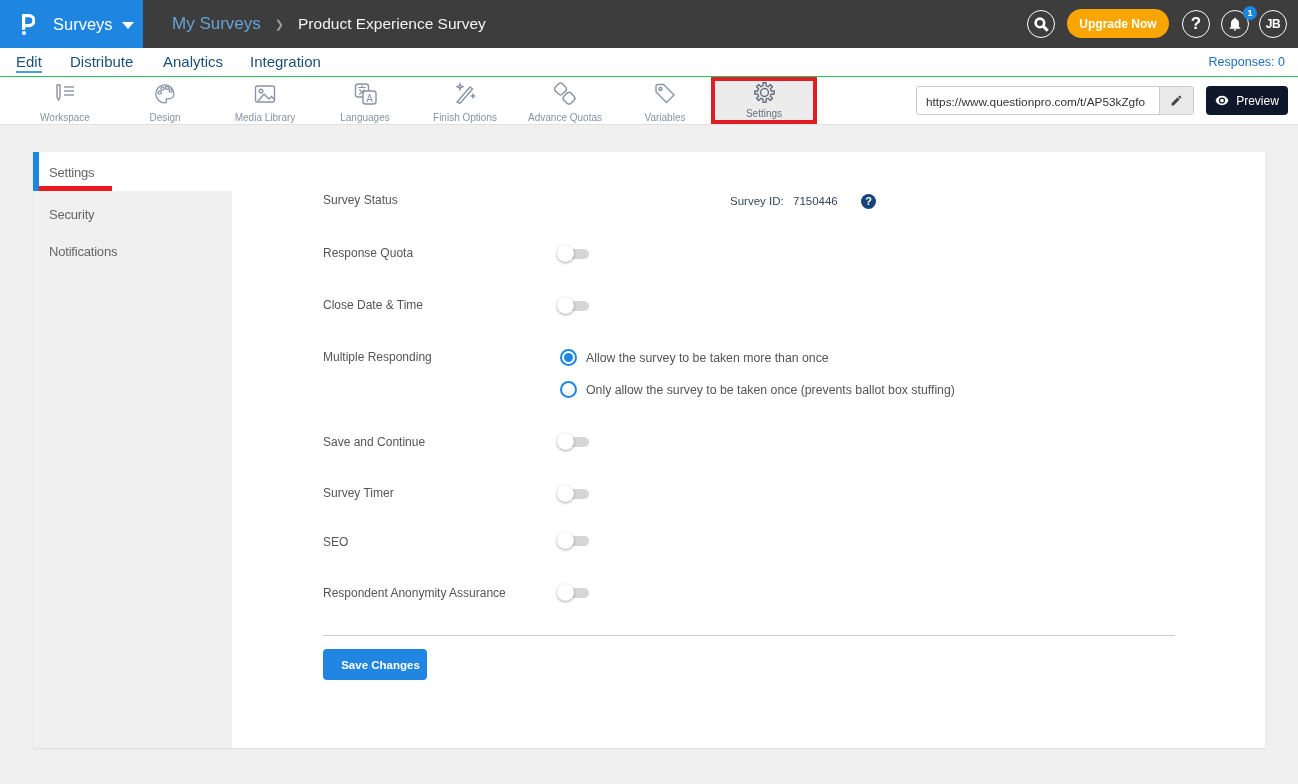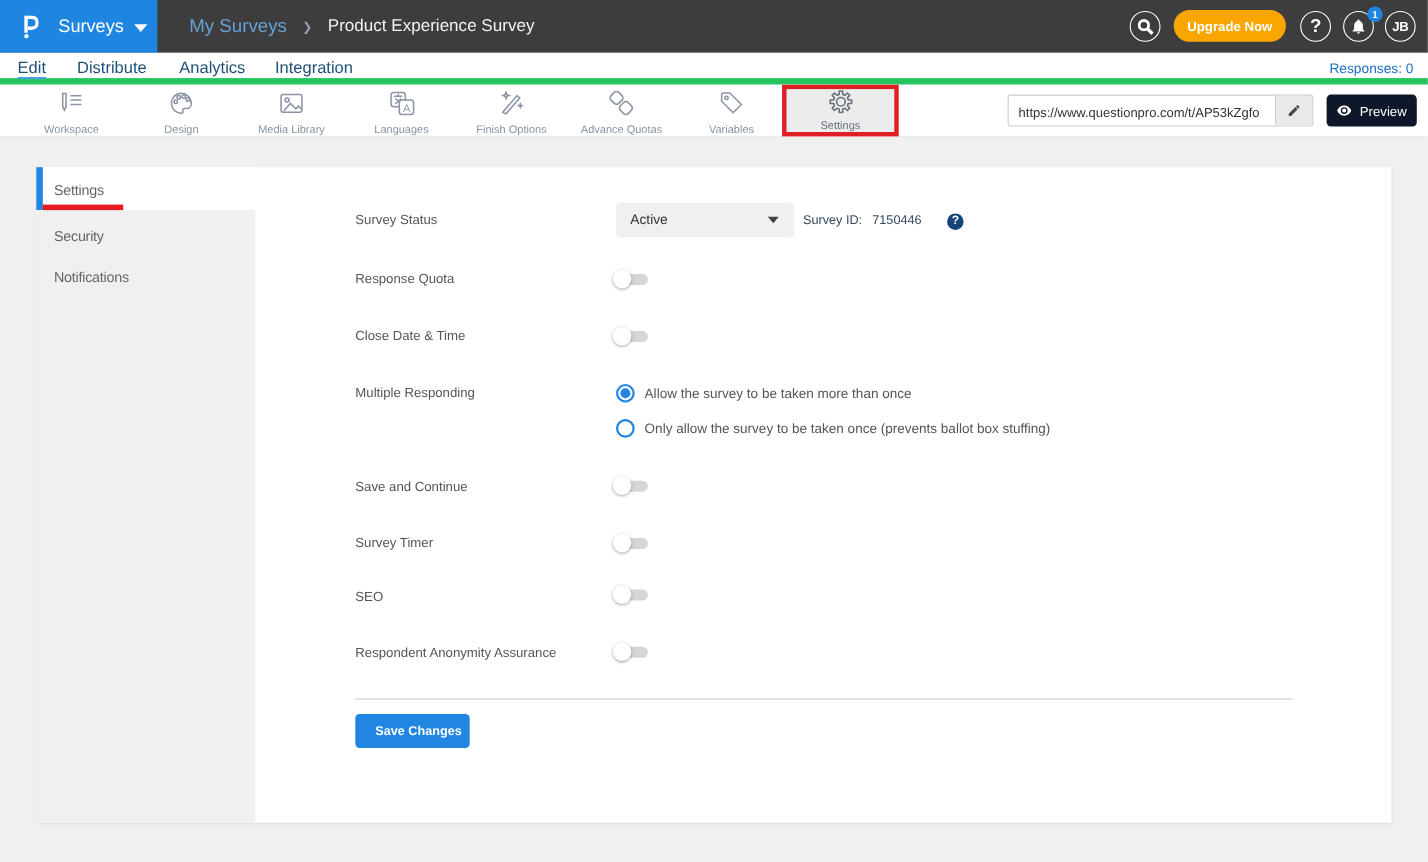--- a/index.html
+++ b/index.html
@@ -12,21 +12,21 @@
 .logo-caret { width:0; height:0; border-left:6px solid transparent; border-right:6px solid transparent; border-top:7px solid #fff; margin-left:9px; margin-top:2px; }
 .crumb { position:absolute; left:172px; top:0; height:48px; display:flex; align-items:center; }
 .crumb .c1 { color:#66a1d6; font-size:17px; }
 .crumb .sep { color:#94a0ab; font-size:11px; margin:0 14px; }
 .crumb .c2 { color:#f2f2f2; font-size:15.5px; }
 .hcircle { position:absolute; width:28px; height:28px; border:1.6px solid #fff; border-radius:50%; display:flex; align-items:center; justify-content:center; top:10px; }
 .upg { position:absolute; left:1067px; top:9px; width:102px; height:29px; background:#f9a602; border-radius:15px; color:#fff; font-size:12px; font-weight:bold; display:flex; align-items:center; justify-content:center; }
 .badge { position:absolute; top:-5px; right:-9px; width:14px; height:14px; background:#1e86e0; border-radius:50%; color:#fff; font-size:9px; font-weight:bold; display:flex; align-items:center; justify-content:center; }
 .jb { font-size:12px; font-weight:bold; color:#fff; letter-spacing:-0.3px; }
 
-.nav { position:absolute; left:0; top:48px; width:1298px; height:29px; background:#fff; border-bottom:6px solid #22c55e;text-align:center; }
+.nav { position:absolute; left:0; top:48px; width:1298px; height:29px; background:#fff; border-bottom:1px solid #22c55e;text-align:center; }
 .nav a { position:absolute; top:5px; font-size:15px; color:#1d5077; text-decoration:none; }
 .nav .resp { position:absolute; right:13px; top:7px; font-size:12.5px; color:#1d6fc0; }
 
 .toolbar { position:absolute; left:0; top:77px; width:1298px; height:48px; background:#fff; border-bottom:1px solid #e0e0e0; }
 .titem { position:absolute; top:0; width:100px; height:48px; text-align:center; }
 .titem svg { margin-top:5px; }
 .titem .lbl { font-size:10px; color:#8494a4; margin-top:2px; }
 .titem.sel { border:4px solid #e01e25; background:#ececec; height:47px; width:106px; }
 .titem.sel svg { margin-top:0; }
 .titem.sel .lbl { margin-top:0; }
@@ -183,24 +183,20 @@
   <div class="bluebar"></div>
   <div class="sidebar">
     <div class="sideitem" style="">Security</div>
     <div class="sideitem" style="padding-top:14px;">Notifications</div>
   </div>
   <div class="settab">Settings</div>
   <div class="redline"></div>
 </div>
 <div class="form">
   <div class="flabel" style="top:41px;">Survey Status</div>
-  <div class="dropdown">
-      <span class="dtxt">Active</span>
-      <span class="dcaret"></span>
-    </div>
   <div class="sid" style="left:697px;">Survey ID:</div>
   <div class="sid" style="left:760px;">7150446</div>
   <div class="qmark">?</div>
 
   <div class="flabel" style="top:94px;">Response Quota</div>
   <div class="toggle" style="top:93px;">
       <div class="track"></div>
       <div class="knob"></div>
     </div>
 

